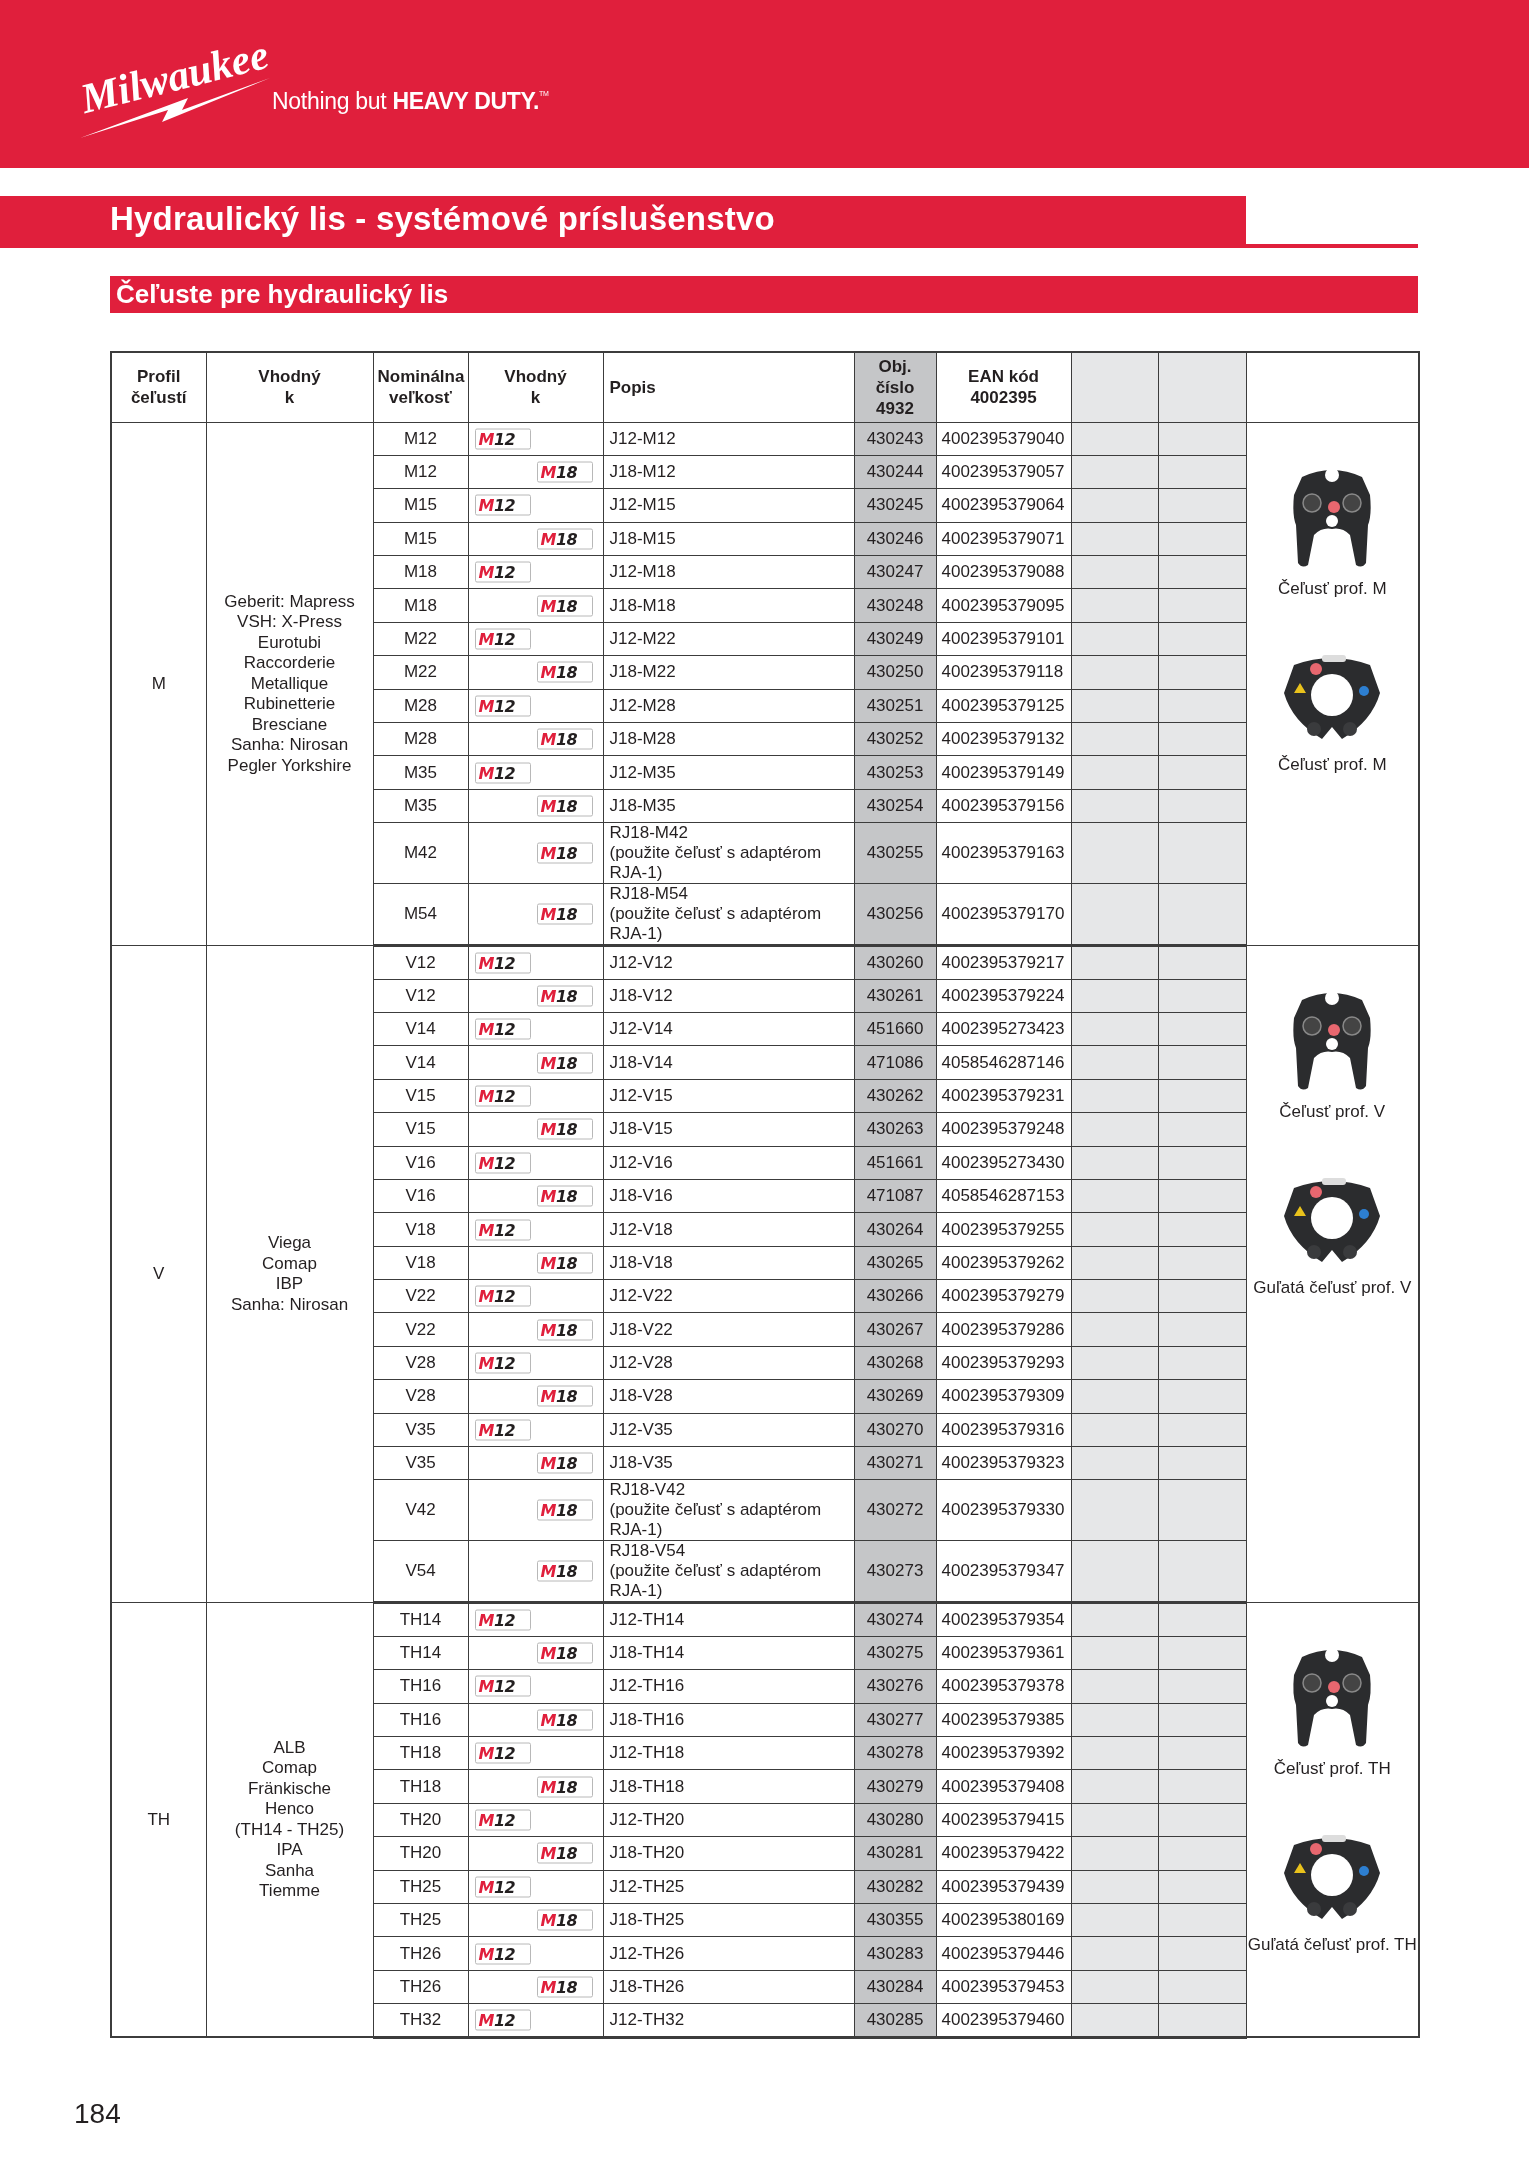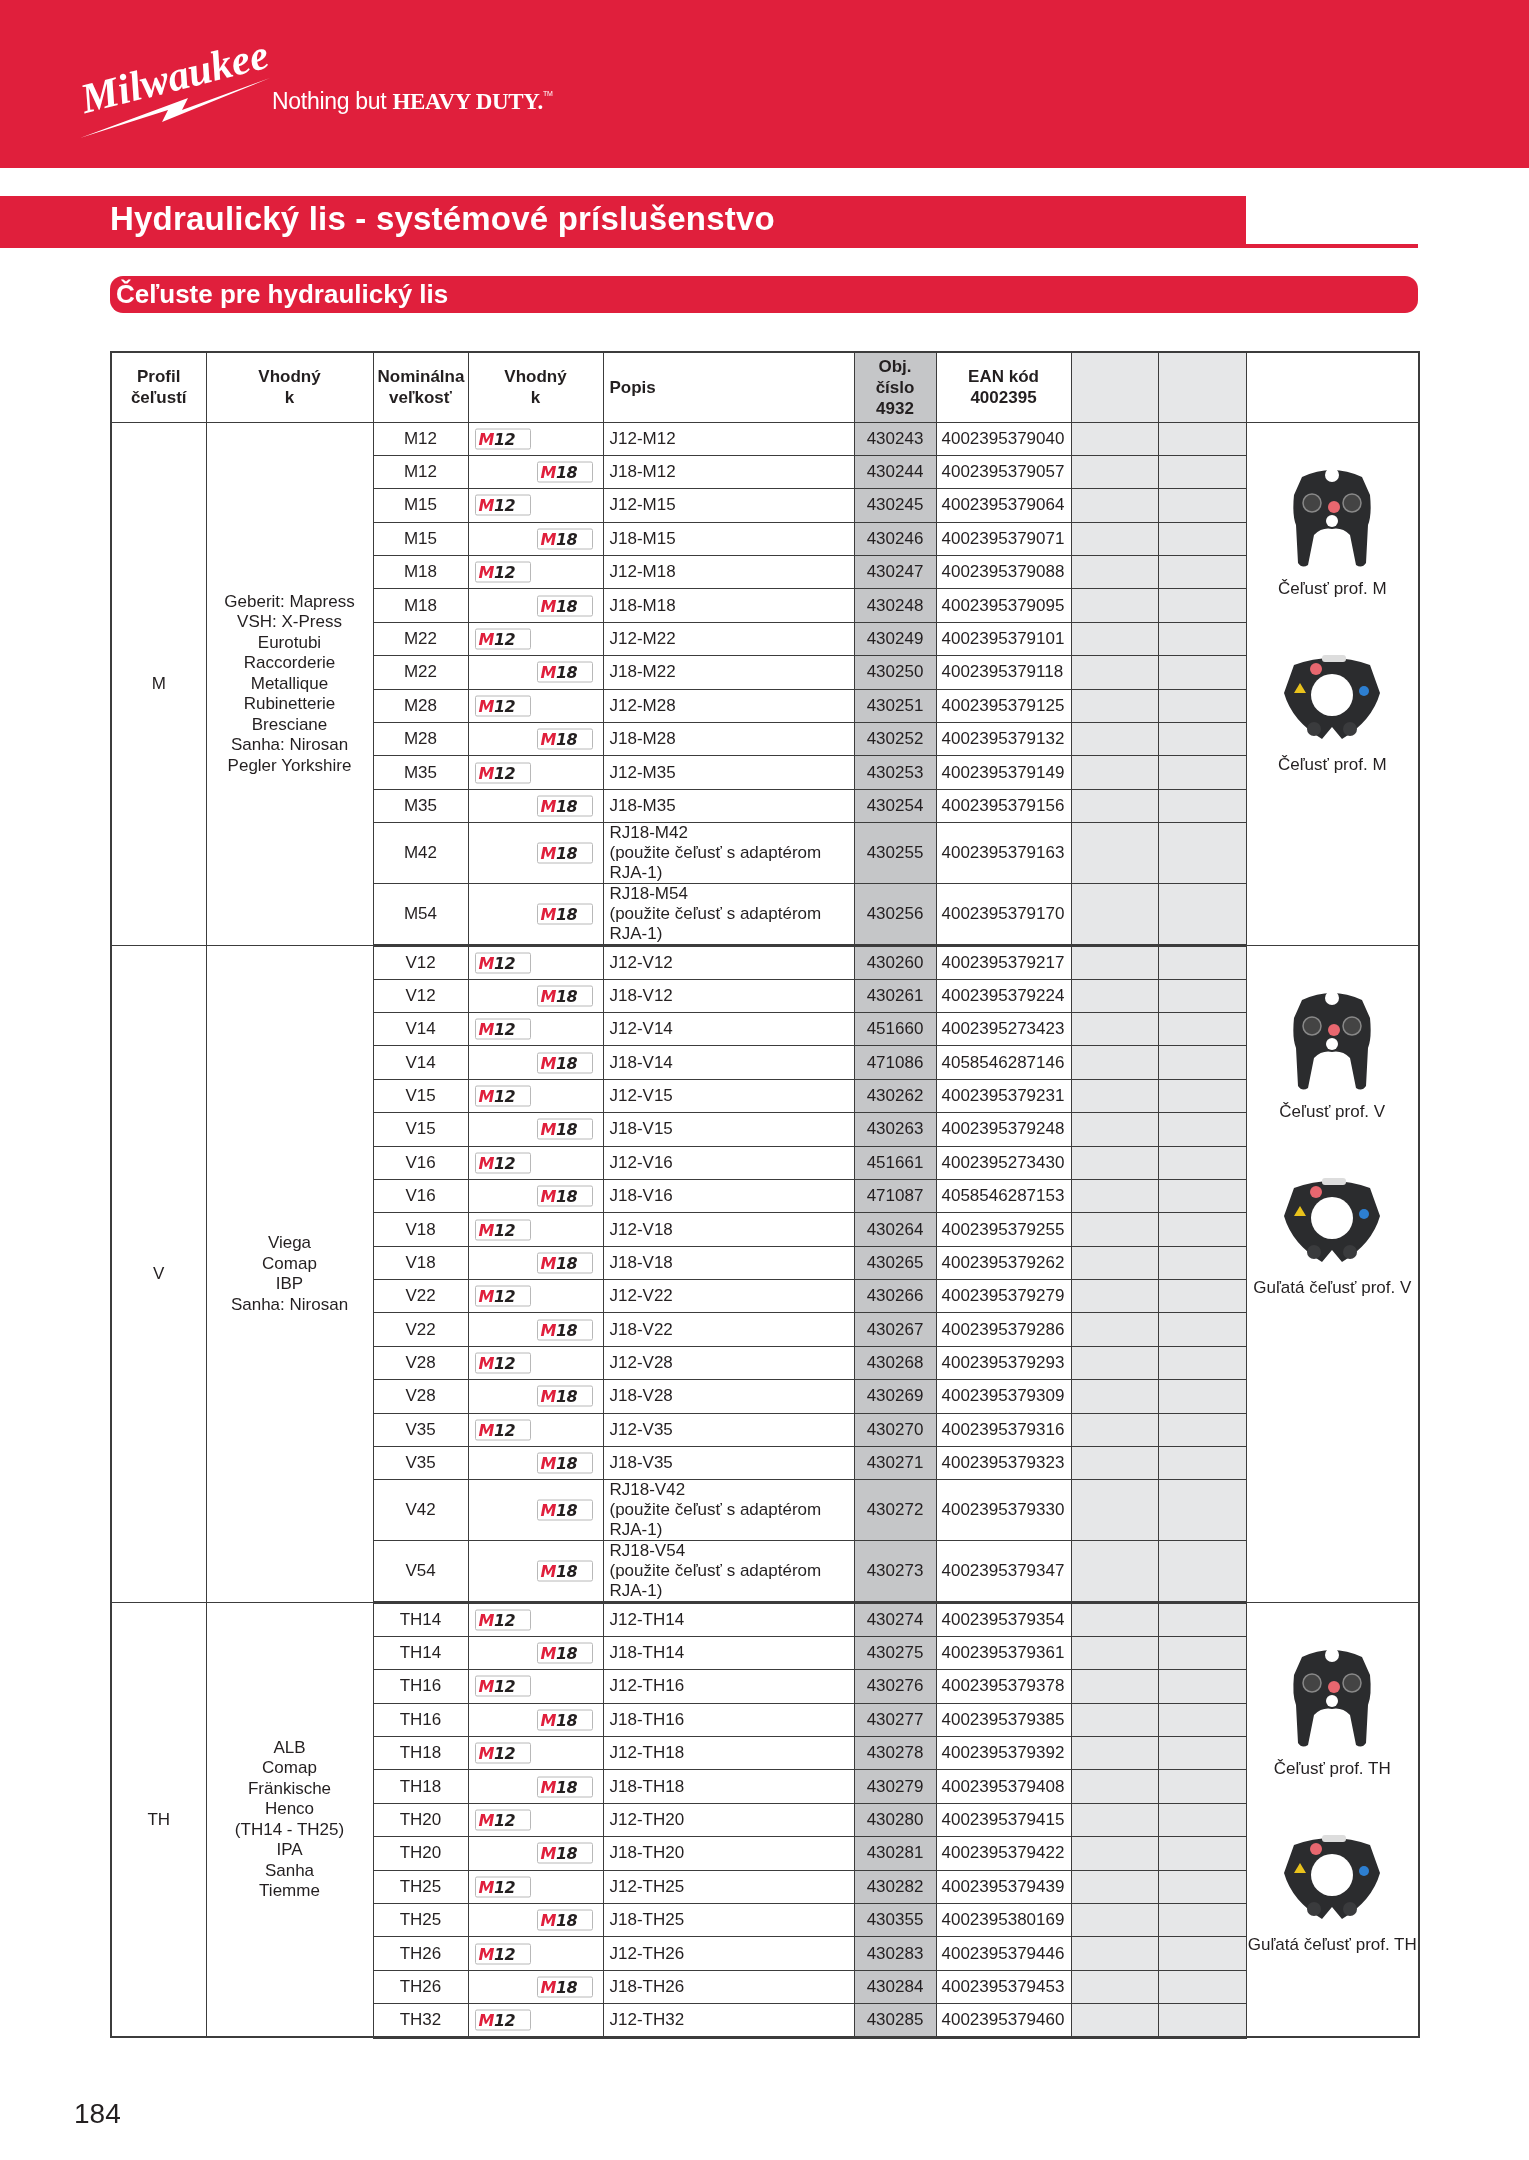--- a/index.html
+++ b/index.html
@@ -2,28 +2,28 @@
 <html><head>
 <meta charset="utf-8">
 <style>
   * { box-sizing: border-box; margin: 0; padding: 0; }
   html, body { width: 1529px; height: 2160px; background: #ffffff; overflow: hidden; }
   body { font-family: "Liberation Sans", sans-serif; color: #231f20; position: relative; }
 
   .brand-band { position: absolute; left: 0; top: 0; width: 1529px; height: 168px; background: #e01f3c; }
   .logo { position: absolute; left: 70px; top: 40px; width: 220px; height: 100px; }
   .tagline { position: absolute; left: 272px; top: 88px; color: #fff; font-size: 23px; letter-spacing: -0.3px; }
-  .tagline b { font-weight: 700; font-family: Liberation Serif, serif; }
+  .tagline b { font-weight: 700; }
   .tagline sup { font-size: 7px; vertical-align: top; position: relative; top: 2px; }
 
   .title-bar { position: absolute; left: 0; top: 196px; width: 1246px; height: 48px; background: #e01f3c; }
   .title-bar span { position: absolute; left: 110px; top: 4px; color: #fff; font-size: 33px; font-weight: 700; letter-spacing: 0.2px; }
   .title-rule { position: absolute; left: 0; top: 244px; width: 1418px; height: 4px; background: #e01f3c; }
 
-  .sub-bar { position: absolute; left: 110px; top: 276px; width: 1308px; height: 37px; background: #e01f3c; border-radius: 13px; }
+  .sub-bar { position: absolute; left: 110px; top: 276px; width: 1308px; height: 37px; background: #e01f3c; }
   .sub-bar span { position: absolute; left: 6px; top: 3px; color: #fff; font-size: 26px; font-weight: 700; }
 
   table.main { position: absolute; left: 110px; top: 351px; border-collapse: collapse; table-layout: fixed; width: 1308px; }
   table.main td, table.main th { border: 1px solid #3c3c3c; font-size: 17px; font-weight: 400; height: 33.4px; padding: 0 4px; overflow: hidden; }
   table.main th { height: 70px; font-weight: 700; font-size: 17px; line-height: 21px; }
   th.small { font-size: 14px; line-height: 20px; }
   .c-size { text-align: center; }
   .c-desc { text-align: left; padding-left: 6px !important; line-height: 20px; }
   .c-obj { background: #c5c6c8; text-align: center; font-weight: 700; }
   .c-ean { text-align: left; padding-left: 5px !important; margin-top: 41px; }

